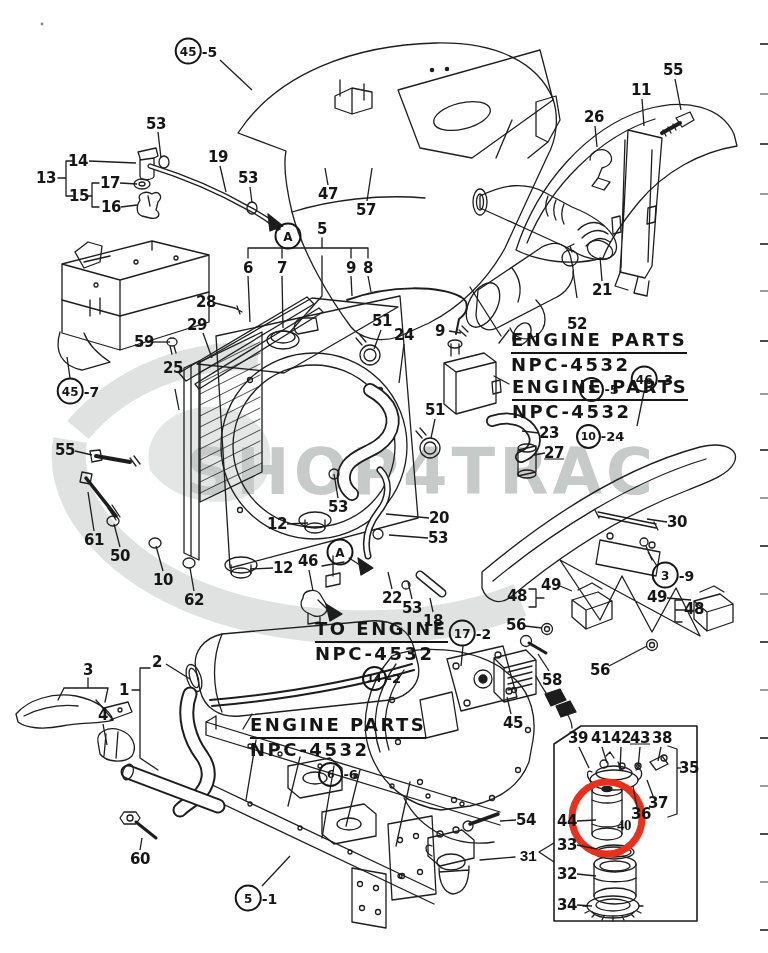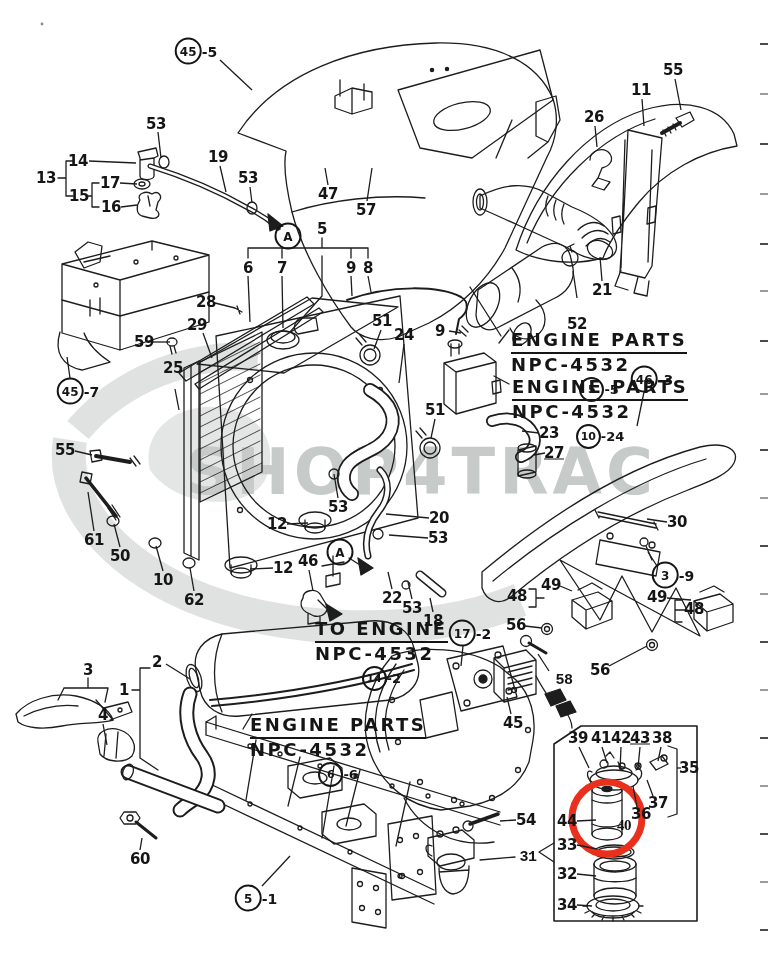--- a/index.html
+++ b/index.html
@@ -458,21 +458,21 @@
       <div class="callout" style="left: 338px; top: 507px;">53</div>
       <div class="callout" style="left: 392px; top: 598px;">22</div>
       <div class="callout" style="left: 412px; top: 608px;">53</div>
       <div class="callout" style="left: 433px; top: 621px;">18</div>
       <div class="callout" style="left: 517px; top: 596px;">48</div>
       <div class="callout" style="left: 551px; top: 585px;">49</div>
       <div class="callout" style="left: 657px; top: 597px;">49</div>
       <div class="callout" style="left: 694px; top: 609px;">48</div>
       <div class="callout" style="left: 516px; top: 625px;">56</div>
       <div class="callout" style="left: 600px; top: 670px;">56</div>
-      <div class="callout" style="left: 564px; top: 680px; font-family: Liberation Mono, monospace;">58</div>
+      <div class="callout" style="left: 552px; top: 680px;">58</div>
       <div class="callout" style="left: 513px; top: 723px;">45</div>
       <div class="callout" style="left: 88px; top: 670px;">3</div>
       <div class="callout" style="left: 103px; top: 715px;">4</div>
       <div class="callout" style="left: 157px; top: 662px;">2</div>
       <div class="callout" style="left: 124px; top: 690px;">1</div>
       <div class="callout" style="left: 140px; top: 859px;">60</div>
       <div class="callout" style="left: 526px; top: 820px;">54</div>
       <div class="callout" style="left: 528px; top: 857px; font-family: Liberation Mono, monospace;">31</div>
       <div class="callout" style="left: 578px; top: 738px;">39</div>
       <div class="callout" style="left: 601px; top: 738px;">41</div>

